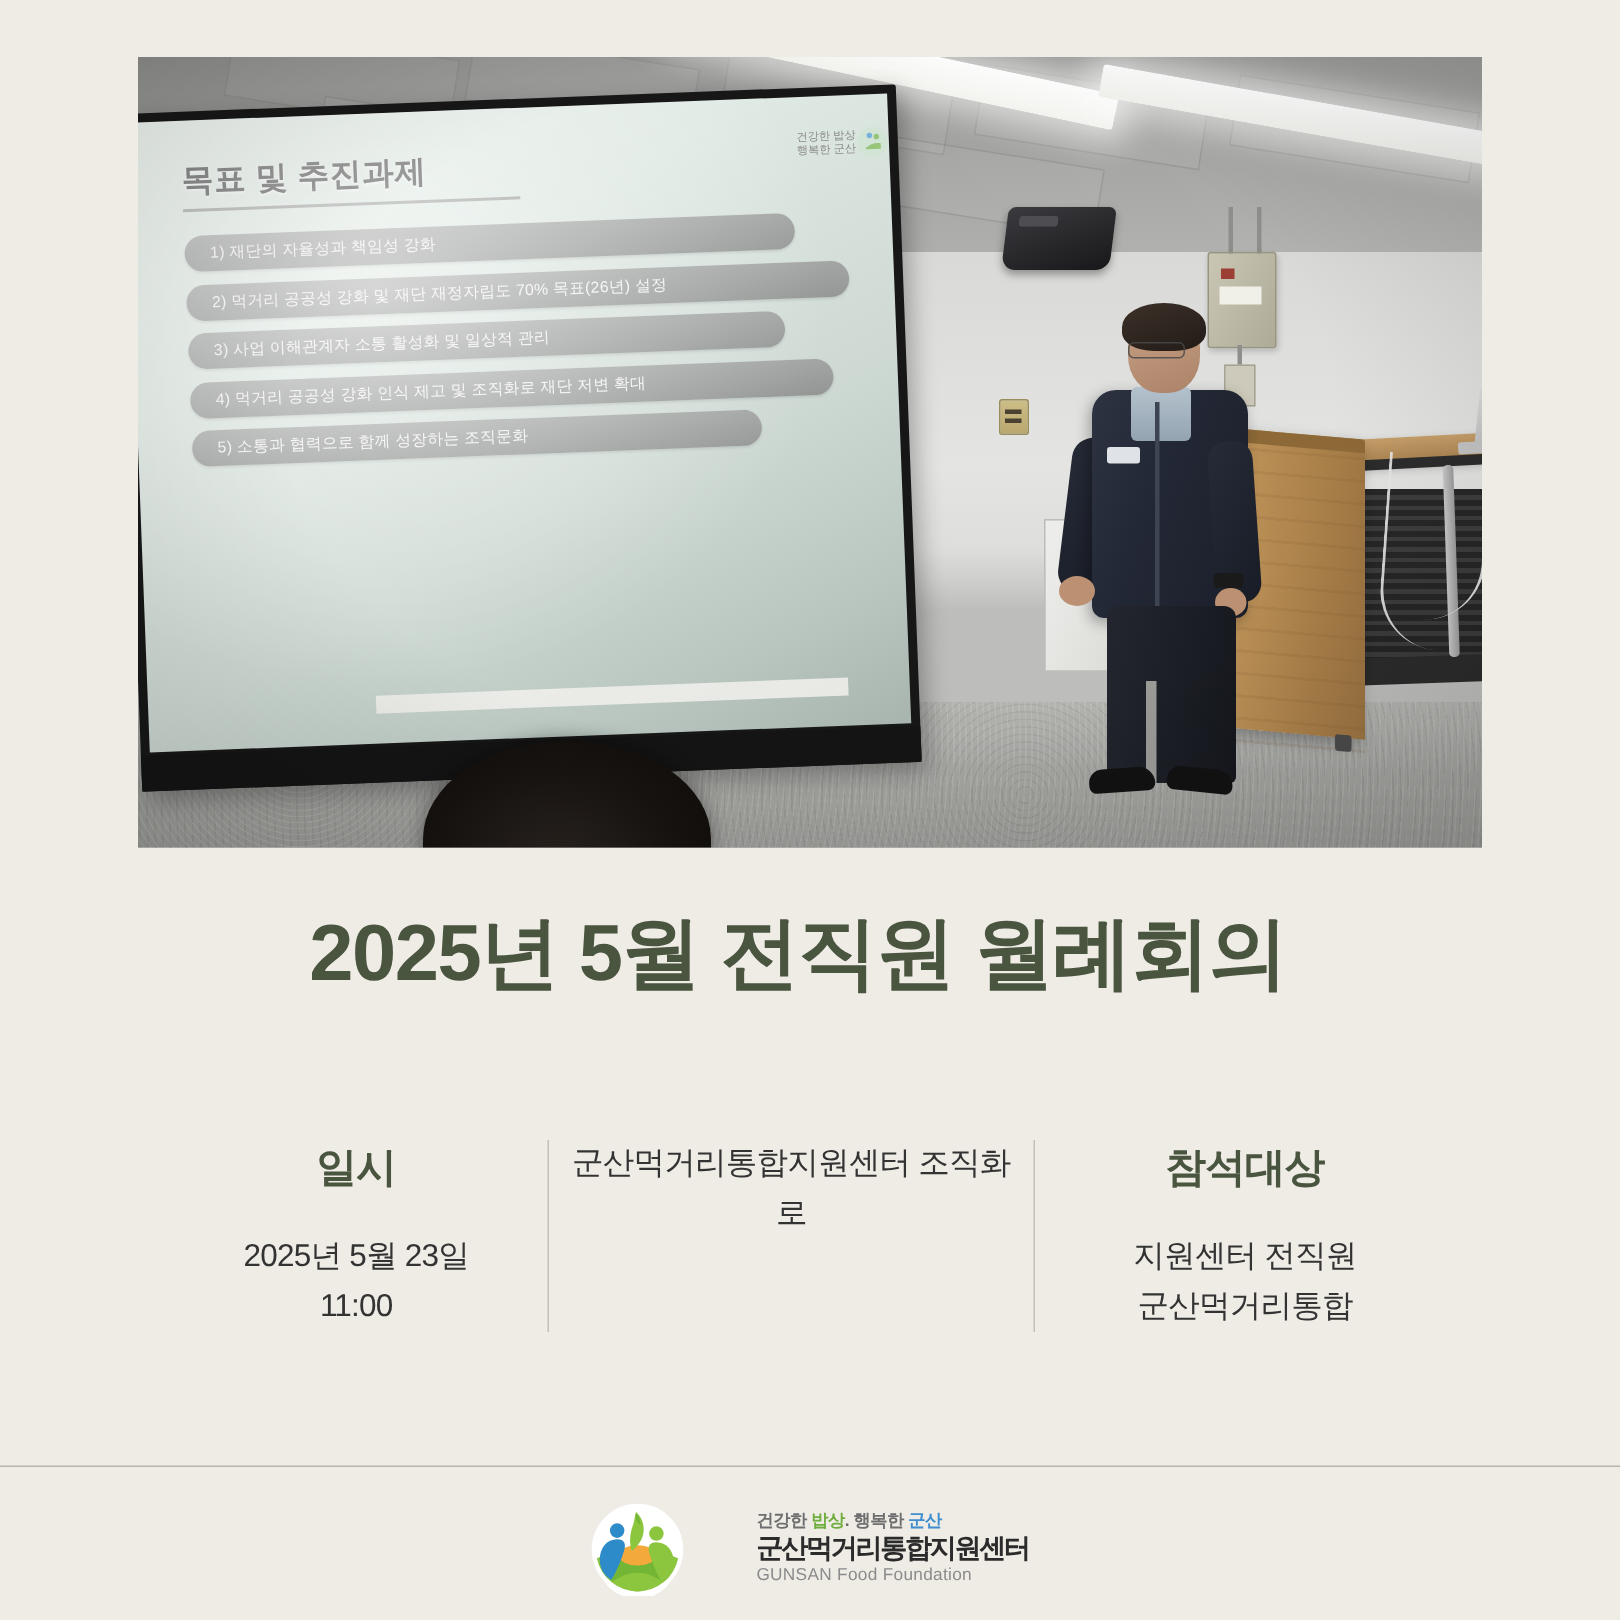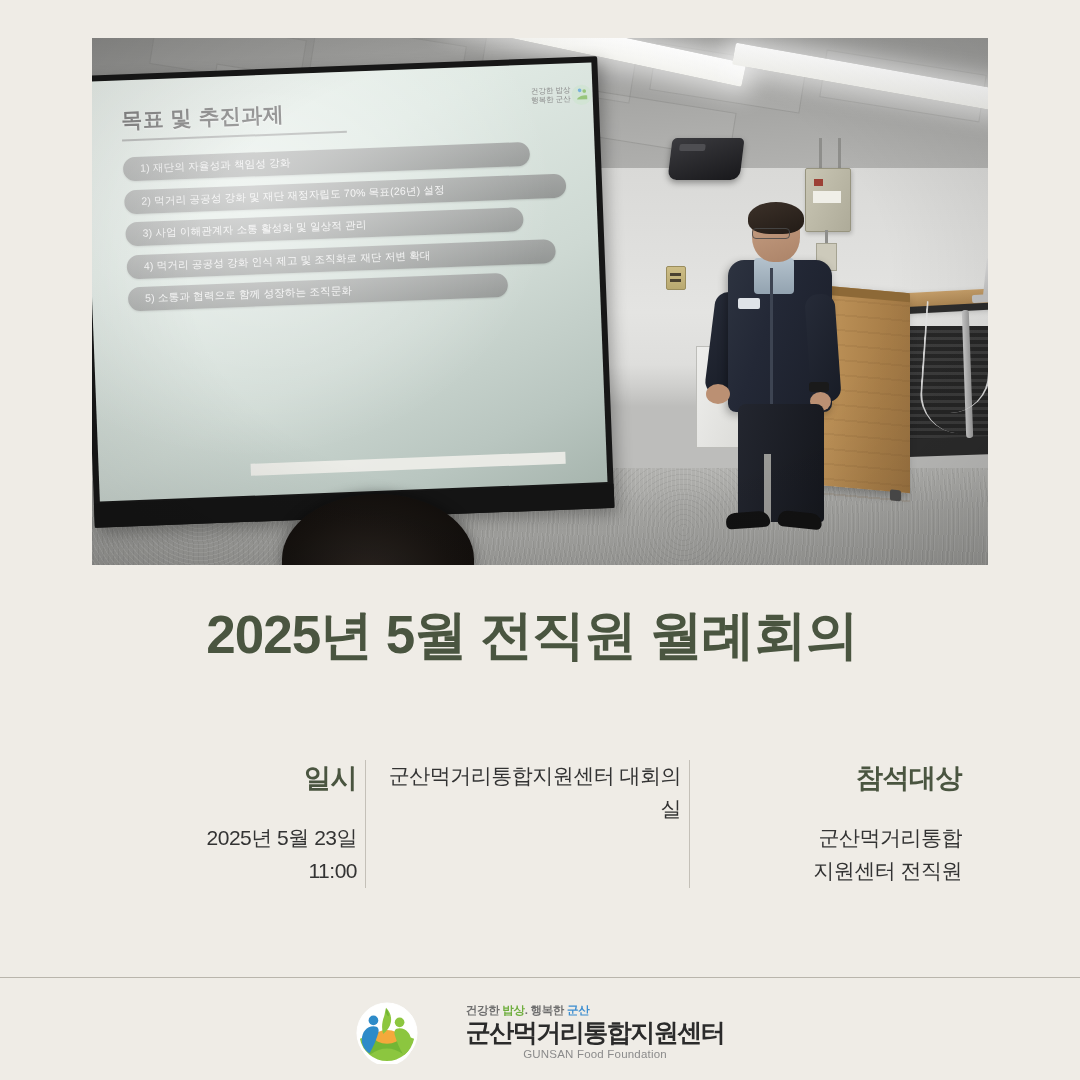--- a/index.html
+++ b/index.html
@@ -155,40 +155,40 @@
 
   
   .title{
     position:absolute;left:0;right:16px;top:600px;text-align:center;
     font-size:53px;font-weight:700;color:#4a5540;letter-spacing:-1px;
   }
   .cols{
     position:absolute;left:110px;top:760px;width:860px;
     display:flex;align-items:flex-start;
   }
-  .col{flex:1;text-align:right;padding:0 8px;box-sizing:border-box;}
+  .col{flex:1;text-align:center;padding:0 8px;box-sizing:border-box;}
   .col.date{flex:0 0 255px;}
   .col.place{flex:1;}
   .col.target{flex:0 0 280px;}
   .col-div{width:1px;align-self:stretch;min-height:128px;background:#c4c0b8;}
   .col-h{font-size:27px;font-weight:700;color:#4a5540;margin-bottom:26px;letter-spacing:-.5px;}
   .col-b{font-size:21px;color:#333333;line-height:1.55;letter-spacing:-.5px;}
 
   .divider{position:absolute;left:0;right:0;top:977px;height:1px;background:#b9b5ac;}
 
   
   .footer{position:absolute;left:0;right:0;top:985px;height:95px;
     display:flex;align-items:center;justify-content:center;gap:13px;}
   .logo-mark{width:62px;height:62px;flex:0 0 62px;}
   .logo-text{line-height:1.1;margin-left:35px;}
   .lt-tag{font-size:11.5px;color:#6f6f6f;font-weight:700;letter-spacing:-.3px;margin-bottom:2px;}
   .lt-tag .g{color:#6fae3e;}
   .lt-tag .b{color:#3f8fd0;}
-  .lt-name{font-size:25px;font-weight:700;color:#2b2b2b;letter-spacing:-1.5px;}
-  .lt-sub{font-size:11.5px;color:#8b8b8b;letter-spacing:.2px;margin-top:2px;text-align:center;}
+  .lt-name{font-size:18px;font-weight:700;color:#2b2b2b;letter-spacing:-1.5px;}
+  .lt-sub{font-size:11.5px;color:#8b8b8b;letter-spacing:.2px;margin-top:2px;}
 </style>
 </head>
 <body>
 
 <div class="card">
 
   <div class="photo">
     <div class="ph-layer wall-back"></div>
 
     <div class="ph-layer ceiling">
@@ -307,31 +307,31 @@
       <div class="col-b">
         <div>2025년 5월 23일</div>
         <div>11:00</div>
       </div>
     </div>
 
     <div class="col-div"></div>
 
     <div class="col place">
       <div class="col-b">
-        <div>군산먹거리통합지원센터 대회의실</div>
+        <div>군산먹거리통합지원센터 조직화로</div>
       </div>
     </div>
 
     <div class="col-div"></div>
 
     <div class="col target">
       <div class="col-h">참석대상</div>
       <div class="col-b">
+        <div>지원센터 전직원</div>
         <div>군산먹거리통합</div>
-        <div>지원센터 전직원</div>
       </div>
     </div>
 
   </div>
 
   <div class="divider"></div>
 
   <div class="footer">
     <svg class="logo-mark" viewBox="0 0 64 64">
       <circle cx="32" cy="32" r="31" fill="#ffffff"></circle>

